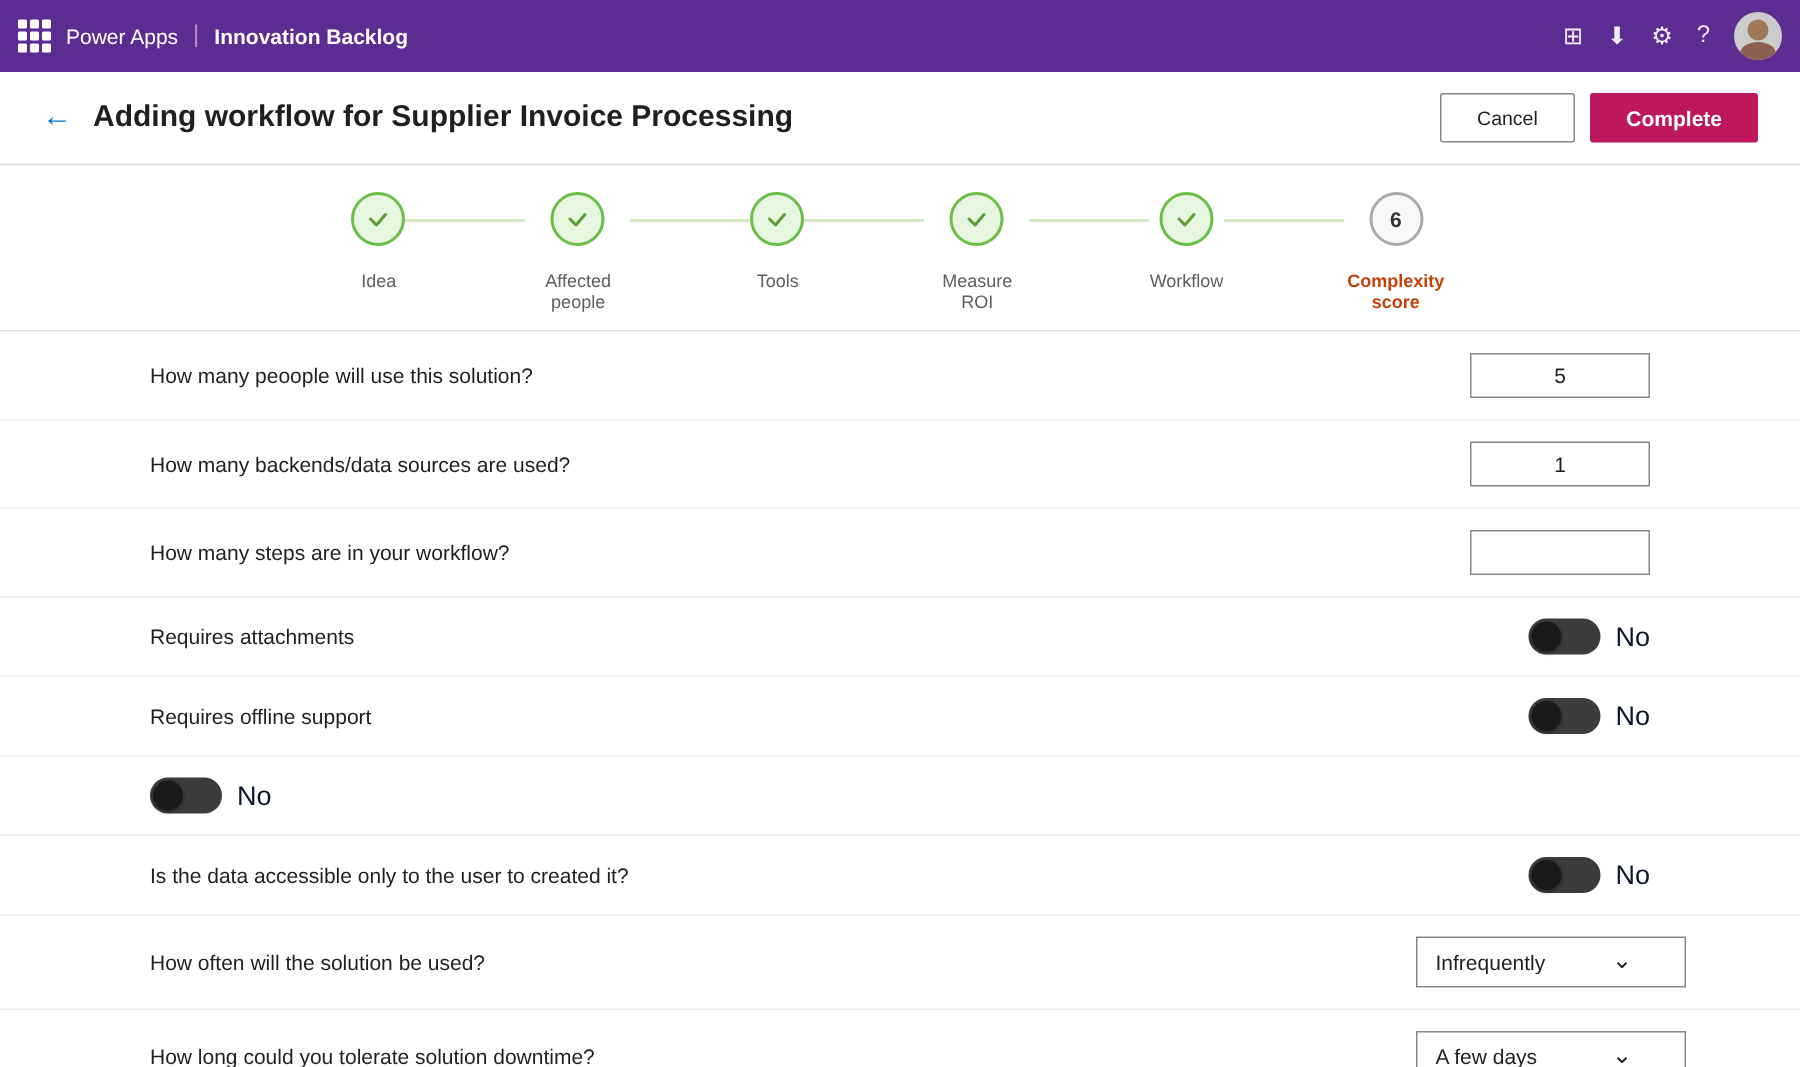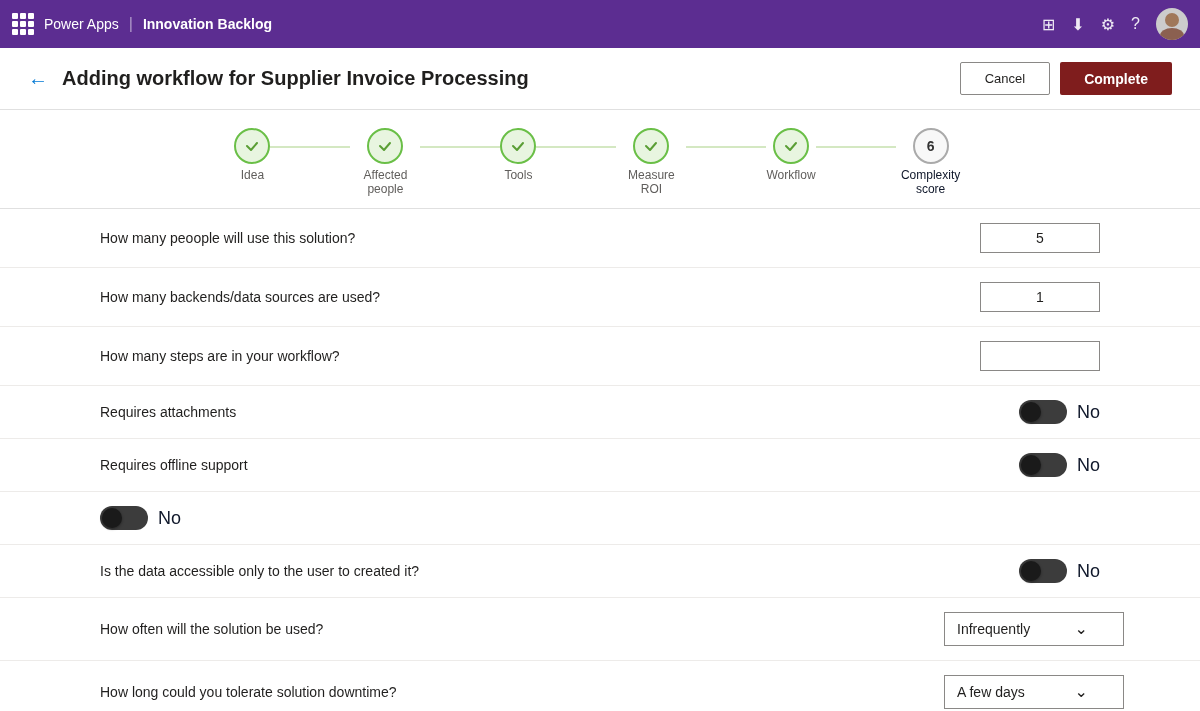--- a/index.html
+++ b/index.html
@@ -42,21 +42,21 @@
       border: 1px solid #8a8886;
       background: white;
       color: #201f1e;
       font-size: 13px;
       cursor: pointer;
       border-radius: 2px;
     }
     .btn-complete {
       padding: 8px 24px;
       border: none;
-      background: #7f1d1d;
+      background: #be185d;
       color: white;
       font-size: 14px;
       font-weight: 600;
       cursor: pointer;
       border-radius: 2px;
     }
 
     
     .stepper {
       background: white;
@@ -95,25 +95,25 @@
     }
     .step-circle.active {
       background: #f8f8f8;
       border: 2px solid #aaa;
       color: #333;
     }
     .step-circle svg { width: 16px; height: 16px; }
     .step-label {
       font-size: 12px;
       color: #605e5c;
-      margin-top: 4px;
+      margin-top: 16px;
       text-align: center;
       max-width: 70px;
     }
-    .step-label.active { font-weight: 400; color: #0f172a; }
+    .step-label.active { font-weight: 700; color: #c2410c; }
 
     
     .main-content {
       background: white;
       margin: 0;
       padding: 0 0 20px;
       overflow-y: auto;
       height: calc(711px - 48px - 65px - 90px);
     }
 

